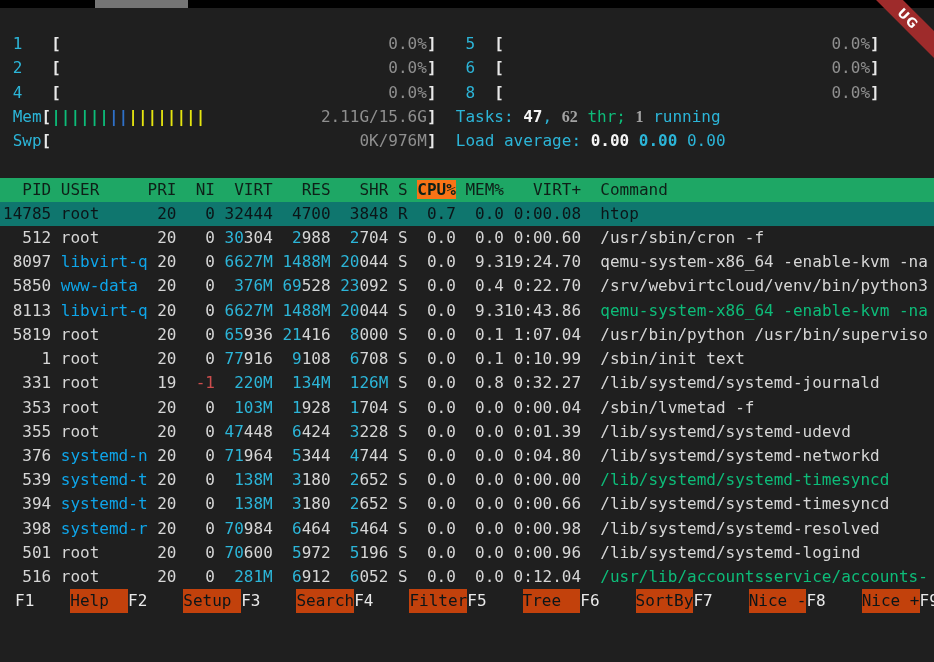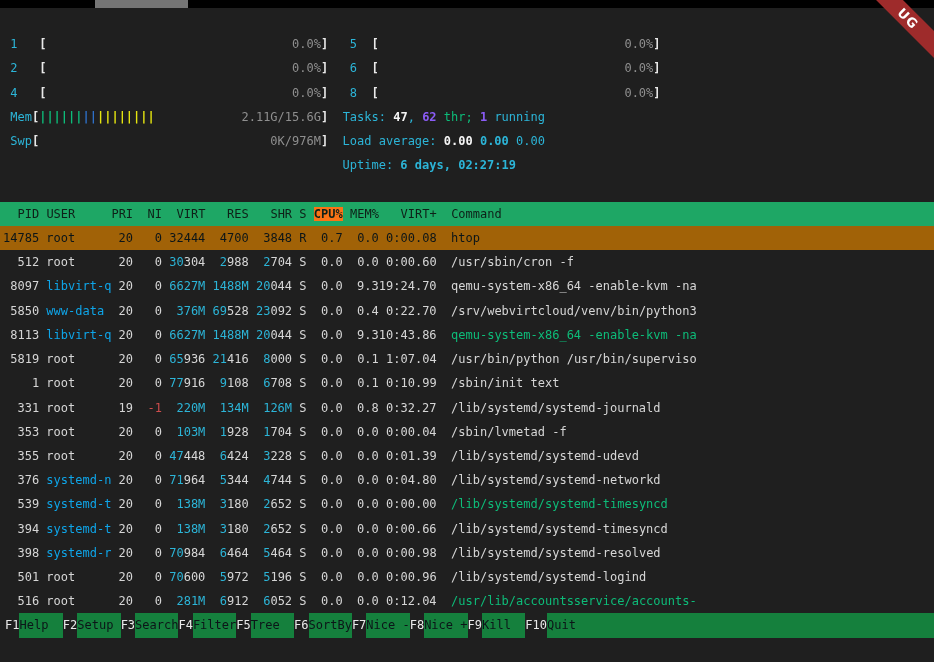--- a/index.html
+++ b/index.html
@@ -1,64 +1,63 @@
 <!DOCTYPE html>
 <html><head>
 <meta charset="utf-8">
 <style>
   html,body{margin:0;padding:0;background:#000;}
   .screen{position:relative;width:934px;height:662px;overflow:hidden;background:#000;
           font-family:"DejaVu Sans Mono",monospace;}
   .topbar{position:absolute;top:0;left:0;width:934px;height:8px;background:#000;}
   .topbar .tab{position:absolute;top:0;left:95px;width:93px;height:8px;background:#757575;}
   .term{position:absolute;top:8px;left:0;width:934px;bottom:0;background:#1f1f1f;
-        font-size:12px;line-height:24.22px;}
+        font-size:16px;line-height:24.22px;}
   .line{height:24.22px;white-space:pre;overflow:hidden;width:934px;padding-left:3px;box-sizing:border-box;color:#d6d6d6;}
   .line span{white-space:pre;}
   .t  {color:#d6d6d6;}
   .dim{color:#8f8f8f;}
   .udim{color:#0ea5e9;}
   .cy {color:#2cb5d8;}
   .cyb{color:#2cb5d8;font-weight:bold;}
   .wb {color:#f5f5f5;font-weight:bold;}
   .gr {color:#0dbc79;}
-  .grb{color:#8b5cf6;font-weight:bold;}
+  .grb{color:#a3a3a3;font-weight:bold;font-family:Liberation Serif, serif;}
   .red{color:#cd4d4d;}
   .br {color:#e9e9e9;font-weight:bold;}
   .pg {color:#0dbc79;font-weight:bold;}
   .pb {color:#2e70c8;font-weight:bold;}
   .py {color:#e5e510;font-weight:bold;}
   .hdr{background:#1ea765;}
   .hdr span{color:#0e2018;}
   .hdr .sortcol{background:#f97316;font-weight:bold;}
-  .sel{background:#a16207;}
+  .sel{background:#0f766e;}
   .sel span{color:#0c1518 !important;font-weight:normal !important;}
-  .fnbar{display:flex;background:#1f1f1f;padding-left:5px;}
+  .fnbar{display:flex;background:#1f1f1f;padding-left:15px;}
   .fkey{color:#e9e9e9;}
-  .flbl{background:#15803d;color:#0c1518;}
+  .flbl{background:#c2410c;color:#0c1518;margin-left:36px;}
   .flbl.grow{flex:1;}
   .ribbon{position:absolute;top:9px;right:-34px;width:120px;transform:rotate(45deg);
           background:#9e2b2b;color:#fff;text-align:center;padding:2px 0;
           font-family:"DejaVu Sans",sans-serif;font-size:13px;font-weight:bold;letter-spacing:1px;}
 </style>
 </head>
 <body>
 
 <div class="screen">
   <div class="topbar">
     <div class="tab"></div>
   </div>
   <div class="term" id="term">
       <div class="line"></div>
       <div class="line"> <span class="cy">1</span>   <span class="br">[</span>                                  <span class="dim">0.0%</span><span class="br">]</span>   <span class="cy">5</span>  <span class="br">[</span>                                  <span class="dim">0.0%</span><span class="br">]</span></div>
       <div class="line"> <span class="cy">2</span>   <span class="br">[</span>                                  <span class="dim">0.0%</span><span class="br">]</span>   <span class="cy">6</span>  <span class="br">[</span>                                  <span class="dim">0.0%</span><span class="br">]</span></div>
       <div class="line"> <span class="cy">4</span>   <span class="br">[</span>                                  <span class="dim">0.0%</span><span class="br">]</span>   <span class="cy">8</span>  <span class="br">[</span>                                  <span class="dim">0.0%</span><span class="br">]</span></div>
       <div class="line"> <span class="cy">Mem</span><span class="br">[</span><span class="pg">||||||</span><span class="pb">||</span><span class="py">||||||||</span>            <span class="dim">2.11G/15.6G</span><span class="br">]</span>  <span class="cy">Tasks: </span><span class="wb">47</span><span class="cy">, </span><span class="grb">62</span><span class="gr"> thr; </span><span class="grb">1</span><span class="cy"> running</span></div>
       <div class="line"> <span class="cy">Swp</span><span class="br">[</span>                                <span class="dim">0K/976M</span><span class="br">]</span>  <span class="cy">Load average: </span><span class="wb">0.00</span> <span class="cyb">0.00</span> <span class="cy">0.00</span></div>
-      <div class="line">                                               <span class="cy">Uptime: </span><span class="cyb">6 days, 02:27:19</span></div>
       <div class="line"></div>
       <div class="line hdr">  <span class="">PID</span> <span class="">USER</span>     <span class="">PRI</span>  <span class="">NI</span>  <span class="">VIRT</span>   <span class="">RES</span>   <span class="">SHR</span> <span class="">S</span> <span class="sortcol">CPU%</span> <span class="">MEM%</span>   <span class="">VIRT+</span>  <span>Command</span></div>
       <div class="line sel"><span class="t">14785</span> <span class="t">root     </span><span class="t"> 20</span><span class="t">   0</span> <span class="cy">32</span><span class="t">444</span>  <span class="cy">4</span><span class="t">700</span>  <span class="cy">3</span><span class="t">848</span><span class="t"> R</span><span class="t">  0.7</span><span class="t">  0.0</span><span class="t"> 0:00.08</span>  <span class="t">htop</span></div>
       <div class="line"><span class="t">  512</span> <span class="t">root     </span><span class="t"> 20</span><span class="t">   0</span> <span class="cy">30</span><span class="t">304</span>  <span class="cy">2</span><span class="t">988</span>  <span class="cy">2</span><span class="t">704</span><span class="t"> S</span><span class="t">  0.0</span><span class="t">  0.0</span><span class="t"> 0:00.60</span>  <span class="t">/usr/sbin/cron -f</span></div>
       <div class="line"><span class="t"> 8097</span> <span class="udim">libvirt-q</span><span class="t"> 20</span><span class="t">   0</span> <span class="cy">6627M</span> <span class="cy">1488M</span> <span class="cy">20</span><span class="t">044</span><span class="t"> S</span><span class="t">  0.0</span><span class="t">  9.3</span><span class="t">19:24.70</span>  <span class="t">qemu-system-x86_64 -enable-kvm -na</span></div>
       <div class="line"><span class="t"> 5850</span> <span class="udim">www-data </span><span class="t"> 20</span><span class="t">   0</span>  <span class="cy">376M</span> <span class="cy">69</span><span class="t">528</span> <span class="cy">23</span><span class="t">092</span><span class="t"> S</span><span class="t">  0.0</span><span class="t">  0.4</span><span class="t"> 0:22.70</span>  <span class="t">/srv/webvirtcloud/venv/bin/python3</span></div>
       <div class="line"><span class="t"> 8113</span> <span class="udim">libvirt-q</span><span class="t"> 20</span><span class="t">   0</span> <span class="cy">6627M</span> <span class="cy">1488M</span> <span class="cy">20</span><span class="t">044</span><span class="t"> S</span><span class="t">  0.0</span><span class="t">  9.3</span><span class="t">10:43.86</span>  <span class="gr">qemu-system-x86_64 -enable-kvm -na</span></div>
       <div class="line"><span class="t"> 5819</span> <span class="t">root     </span><span class="t"> 20</span><span class="t">   0</span> <span class="cy">65</span><span class="t">936</span> <span class="cy">21</span><span class="t">416</span>  <span class="cy">8</span><span class="t">000</span><span class="t"> S</span><span class="t">  0.0</span><span class="t">  0.1</span><span class="t"> 1:07.04</span>  <span class="t">/usr/bin/python /usr/bin/superviso</span></div>
       <div class="line"><span class="t">    1</span> <span class="t">root     </span><span class="t"> 20</span><span class="t">   0</span> <span class="cy">77</span><span class="t">916</span>  <span class="cy">9</span><span class="t">108</span>  <span class="cy">6</span><span class="t">708</span><span class="t"> S</span><span class="t">  0.0</span><span class="t">  0.1</span><span class="t"> 0:10.99</span>  <span class="t">/sbin/init text</span></div>
       <div class="line"><span class="t">  331</span> <span class="t">root     </span><span class="t"> 19</span><span class="red">  -1</span>  <span class="cy">220M</span>  <span class="cy">134M</span>  <span class="cy">126M</span><span class="t"> S</span><span class="t">  0.0</span><span class="t">  0.8</span><span class="t"> 0:32.27</span>  <span class="t">/lib/systemd/systemd-journald</span></div>

